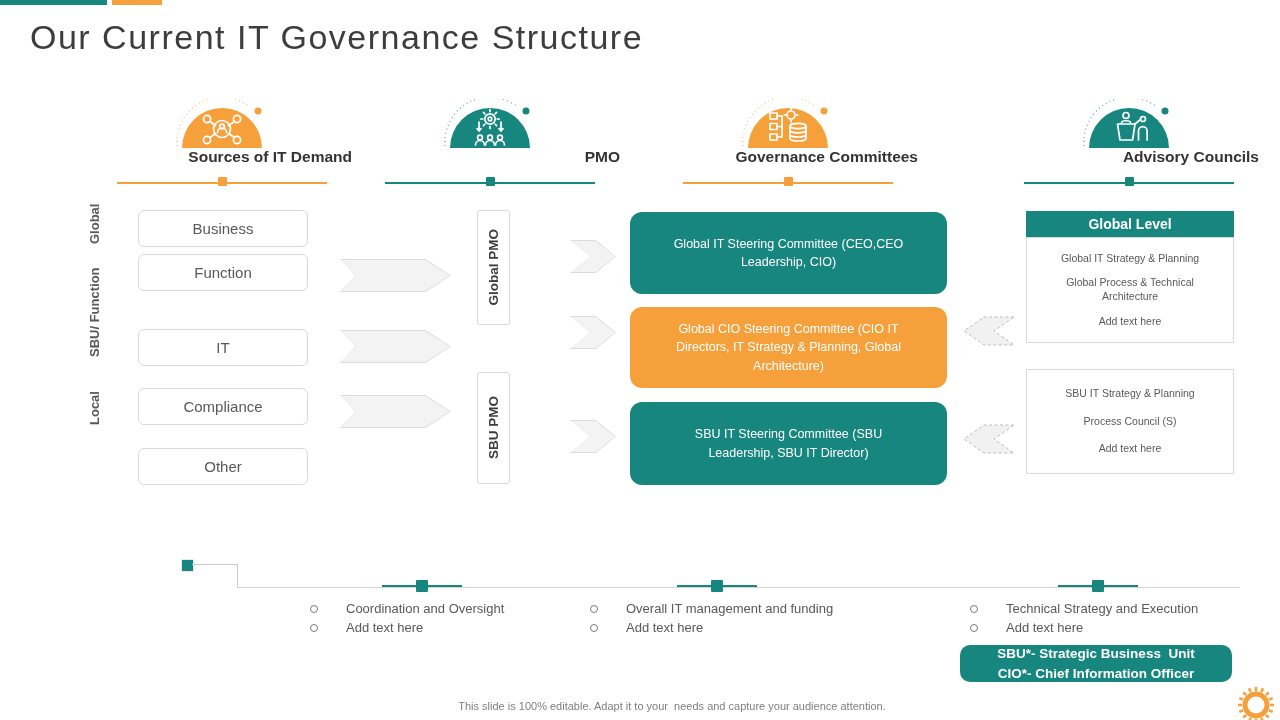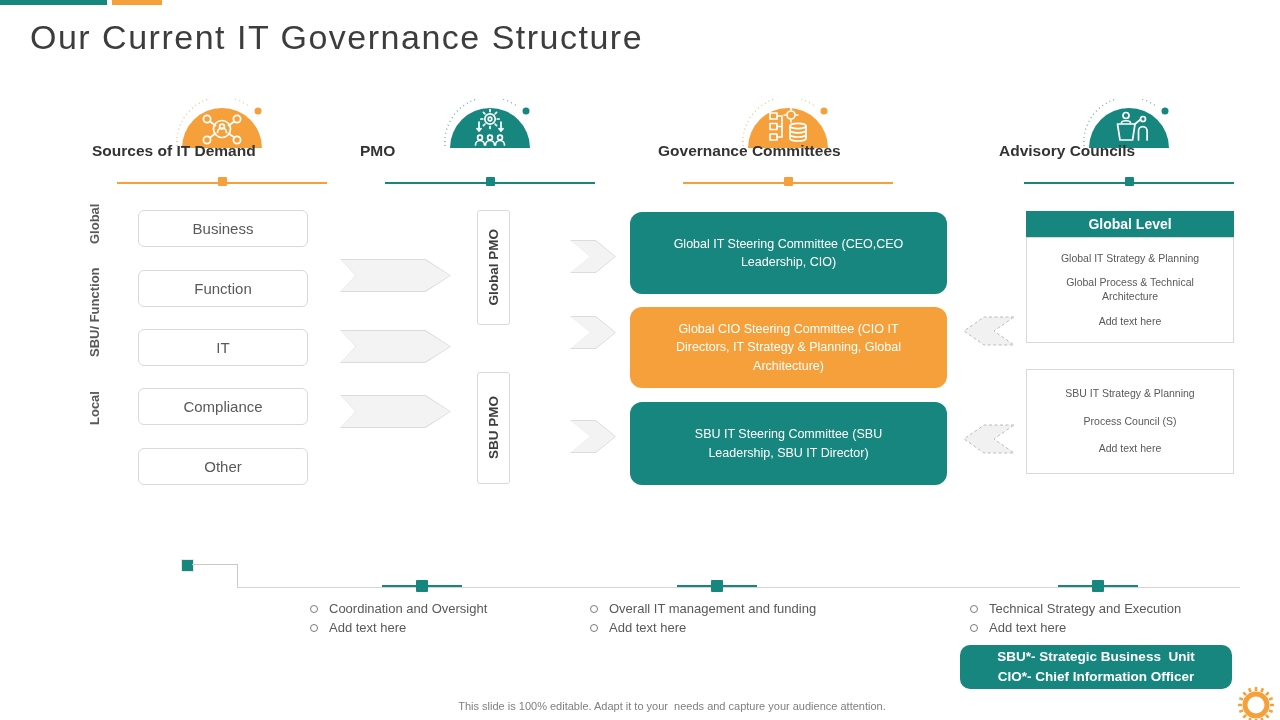--- a/index.html
+++ b/index.html
@@ -10,21 +10,21 @@
 
   
   .bar-teal{left:0;top:0;width:107px;height:5px;background:#17867E;}
   .bar-orange{left:112px;top:0;width:50px;height:5px;background:#F6A03B;}
 
   .title{left:30px;top:18px;width:900px;font-size:34px;letter-spacing:1.5px;color:#3d3d3d;font-weight:400;}
   .subtitle{left:30px;top:70px;width:980px;font-size:10px;color:#595959;}
 
   
   .col-icon{top:99px;width:96px;height:54px;}
-  .col-label{top:142px;width:260px;text-align:left;font-weight:bold;font-size:15.5px;color:#333;}
+  .col-label{top:148px;width:260px;text-align:right;font-weight:bold;font-size:15.5px;color:#333;}
   .col-line{top:182px;width:210px;height:2px;}
   .col-sq{top:177px;width:9px;height:9px;border-radius:1px;}
   .orange{background:#F6A03B;} .teal{background:#17867E;}
 
   
   .vlabel{width:20px;writing-mode:vertical-rl;transform:rotate(180deg);
           font-weight:bold;font-size:13px;color:#595959;text-align:center;left:87px;}
 
   
   .src-box{left:138px;width:168px;height:35px;background:#fff;border:1px solid #d9d9d9;border-radius:6px;
@@ -67,25 +67,25 @@
   .conn{background:#c9c9c9;}
   .conn-sq{left:181px;top:559px;width:11px;height:11px;background:#17867E;border:1px solid #e8e8e8;}
 
   
   .rail{left:237px;top:587px;width:1003px;height:1px;background:#d4d4d4;}
   .mark-line{top:585px;width:80px;height:2px;background:#17867E;}
   .mark-sq{top:580px;width:12px;height:12px;background:#17867E;border-radius:1px;}
 
   
   .blist{font-size:13px;color:#595959;}
-  .blist .row{display:flex;align-items:center;gap:11px;height:19px;}
+  .blist .row{display:flex;align-items:center;gap:28px;height:19px;}
   .bullet{width:6px;height:6px;border:1px solid #7a7a7a;border-radius:50%;flex:none;}
 
   
-  .legend{left:960px;top:645px;width:272px;height:44px;background:#17867E;border-radius:10px;
+  .legend{left:960px;top:645px;width:272px;height:37px;background:#17867E;border-radius:10px;
           display:flex;flex-direction:column;align-items:center;justify-content:center;
           color:#fff;font-weight:bold;font-size:13.5px;line-height:1.45;}
 
   .footer{left:12px;top:700px;width:1280px;text-align:center;font-size:11px;color:#7f7f7f;padding-left:20px;}
 
   .icon-art{stroke:#fff;fill:none;stroke-width:1.7;stroke-linecap:round;stroke-linejoin:round;}
 </style>
 </head>
 <body>
 
@@ -176,21 +176,21 @@
   </div>
   <div class="abs col-label" style="left:999px">Advisory Councils</div>
   <div class="abs col-line teal" style="left:1024px"></div>
   <div class="abs col-sq teal" style="left:1125px"></div>
 
   <div class="abs vlabel" style="top:196px;height:55px">Global</div>
   <div class="abs vlabel" style="top:255px;height:115px">SBU/ Function</div>
   <div class="abs vlabel" style="top:383px;height:50px">Local</div>
 
   <div class="abs src-box" style="top:210px">Business</div>
-  <div class="abs src-box" style="top:270px">Function</div>
+  <div class="abs src-box" style="top:254px">Function</div>
   <div class="abs src-box" style="top:388px">Compliance</div>
   <div class="abs src-box" style="top:329px">IT</div>
   <div class="abs src-box" style="top:448px">Other</div>
 
   <div class="abs arrow-big" style="top:259px">
       <div class="outer"></div>
       <div class="inner"></div>
     </div>
   <div class="abs arrow-big" style="top:330px">
       <div class="outer"></div>

